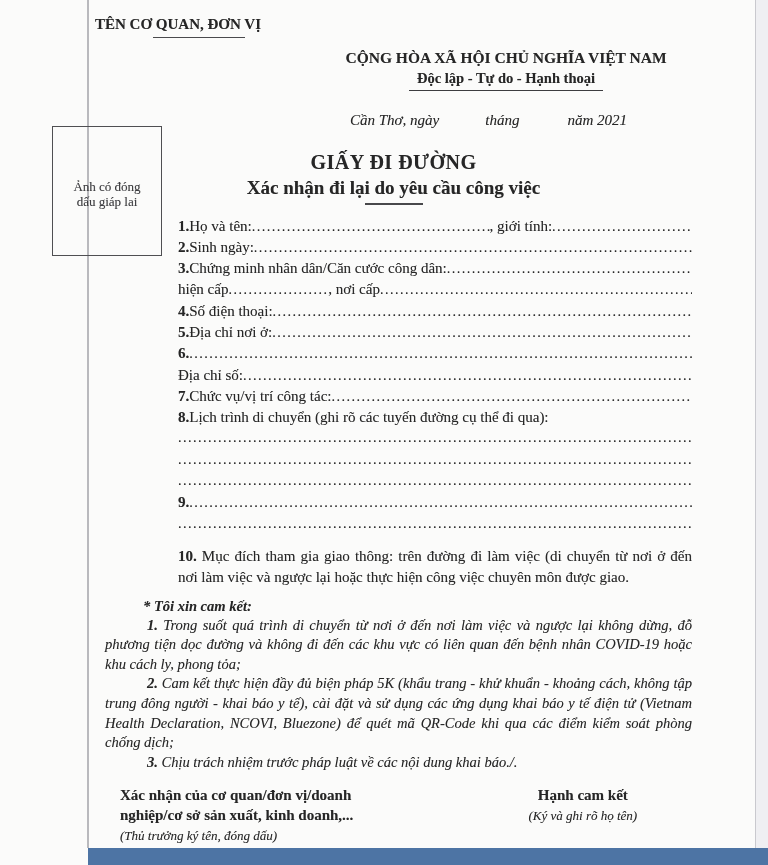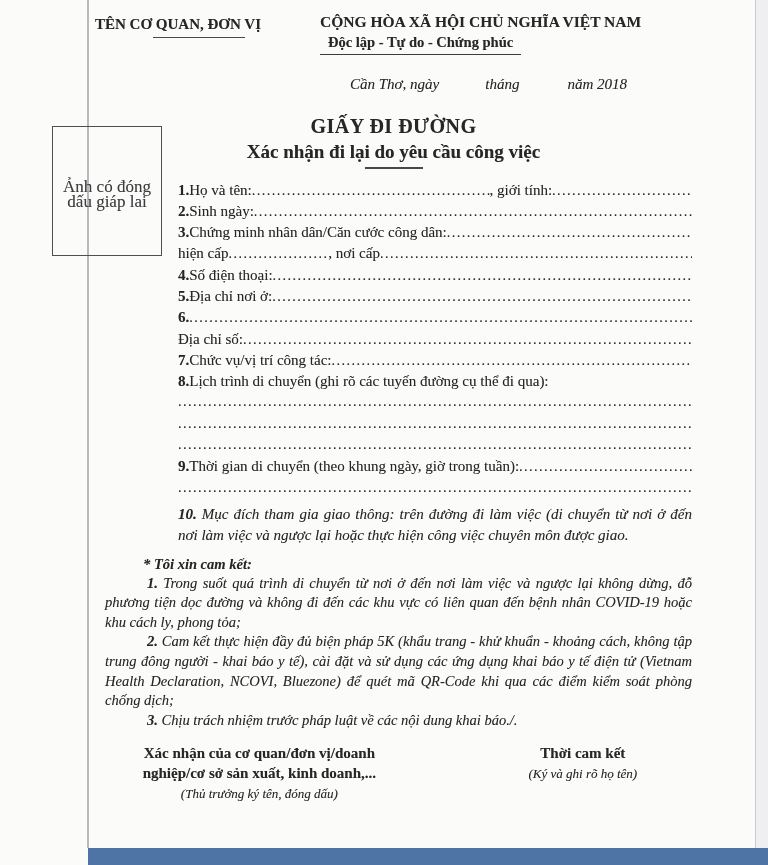--- a/index.html
+++ b/index.html
@@ -13,56 +13,56 @@
     text-shadow:0.2px 0.2px 0.6px rgba(70,70,70,0.35);
   }
   .v-line { position:absolute; left:87px; top:0; bottom:17px; width:2px; background:#adadb2; opacity:.85; }
   .right-strip { position:absolute; right:0; top:0; bottom:17px; width:13px; background:#efeff2; border-left:1px solid #c9c9ce; }
   .bottom-bar { position:absolute; left:88px; right:0; bottom:0; height:17px; background:#4d74a4; }
 
   .photo-box {
     position:absolute; left:52px; top:126px; width:110px; height:130px;
     border:1.5px solid #4f4f52; background:transparent;
     text-align:center; padding-top:52px;
-    font-size:17px; line-height:15px; color:#3d3d40;
+    font-size:13px; line-height:15px; color:#3d3d40;
   }
 
   .content { position:absolute; left:95px; right:76px; top:12px; }
 
   .header-row { display:flex; align-items:flex-start; }
   .header-left { width:225px; font-weight:bold; font-size:15px; line-height:19px; padding-top:3px; }
   .header-left .uline { width:92px; height:1px; background:#4a4a4d; margin:3px 0 0 58px; }
-  .header-right { flex:1; text-align:left; }
+  .header-right { flex:1; text-align:center;margin-top:36px; }
   .motto1 { font-weight:bold; font-size:15.5px; line-height:20px; }
   .motto2-wrap { margin-top:1px; }
   .motto2 { display:inline-block; font-weight:bold; font-size:14.5px; line-height:19px; border-bottom:1.5px solid #3d3d40; padding:0 8px 2px 8px; }
 
   .date-row { margin-top:21px; font-style:italic; font-size:15px; padding-left:255px; white-space:nowrap; }
   .date-row .gap1 { display:inline-block; width:46px; }
   .date-row .gap2 { display:inline-block; width:48px; }
 
   .title-block { text-align:center; margin-top:22px; }
   .doc-title { font-size:20px; font-weight:bold; line-height:23px; letter-spacing:.5px; }
   .doc-subtitle { font-size:19px; font-weight:bold; line-height:19px; margin-top:4px; }
   .title-uline { width:58px; height:1.5px; background:#48484b; margin:6px auto 0 auto; }
 
   .form-lines { margin:13px 0 0 83px; font-size:15px; }
   .fline { display:flex; align-items:baseline; height:21.3px; overflow:hidden; white-space:nowrap; }
   .fline .num { font-weight:bold; }
   .dots { flex:1 1 0; overflow:hidden; letter-spacing:1.5px; font-size:14px; }
 
-  .item10 { margin:3px 0 0 83px; font-size:15px; line-height:21.3px; text-align:justify;font-style:italic; }
+  .item10 { margin:9px 0 0 83px; font-size:15px; line-height:21.3px; text-align:justify; }
   .item10 b { font-weight:bold; }
 
   .commitment { margin:7px 0 0 10px; font-style:italic; font-size:14.5px; }
   .commit-head { font-weight:bold; text-indent:38px; line-height:20px; }
   .commit-p { text-align:justify; text-indent:42px; line-height:19.6px; }
 
   .sig-row { display:flex; margin-top:13px; padding-left:25px; }
-  .sig-left { width:300px; text-align:center; }
+  .sig-left { width:300px; text-align:left; }
   .sig-right { width:235px; margin-left:75px; text-align:center; }
   .sig-title { font-weight:bold; font-size:15px; line-height:20px; }
   .sig-sub { font-style:italic; font-size:13px; line-height:20px; margin-top:1px; }
 </style>
 </head>
 <body>
 
 <div class="v-line"></div>
 <div class="right-strip"></div>
 <div class="bottom-bar"></div>
@@ -75,26 +75,26 @@
 <div class="content">
 
   <div class="header-row">
     <div class="header-left">
       <div>TÊN CƠ QUAN, ĐƠN VỊ</div>
       <div class="uline"></div>
     </div>
     <div class="header-right">
       <div class="motto1">CỘNG HÒA XÃ HỘI CHỦ NGHĨA VIỆT NAM</div>
       <div class="motto2-wrap">
-        <span class="motto2">Độc lập - Tự do - Chứng phúc</span>
+        <span class="motto2">Độc lập - Tự do - Hạnh thoại</span>
       </div>
     </div>
   </div>
 
-  <div class="date-row"><span>Cần Thơ, ngày</span><span class="gap1"></span><span>tháng</span><span class="gap2"></span><span>năm 2018</span></div>
+  <div class="date-row"><span>Cần Thơ, ngày</span><span class="gap1"></span><span>tháng</span><span class="gap2"></span><span>năm 2021</span></div>
 
   <div class="title-block">
     <div class="doc-title">GIẤY ĐI ĐƯỜNG</div>
     <div class="doc-subtitle">Xác nhận đi lại do yêu cầu công việc</div>
     <div class="title-uline"></div>
   </div>
 
   <div class="form-lines">
       <div class="fline">
         <span class="num">1.</span>
@@ -150,21 +150,20 @@
         <span class="dots" style="flex-grow: 1;">......................................................................................................................................................</span>
       </div>
       <div class="fline">
         <span class="dots" style="flex-grow: 1;">......................................................................................................................................................</span>
       </div>
       <div class="fline">
         <span class="dots" style="flex-grow: 1;">......................................................................................................................................................</span>
       </div>
       <div class="fline">
         <span class="num">9.</span>
-        <span> Thời gian di chuyển (theo khung ngày, giờ trong tuần):</span>
         <span class="dots" style="flex-grow: 1;">......................................................................................................................................................</span>
       </div>
       <div class="fline">
         <span class="dots" style="flex-grow: 1;">......................................................................................................................................................</span>
       </div>
     </div>
 
   <p class="item10"><b>10.</b><span> Mục đích tham gia giao thông: trên đường đi làm việc (di chuyển từ nơi ở đến nơi làm việc và ngược lại hoặc thực hiện công việc chuyên môn được giao.</span></p>
 
   <div class="commitment">
@@ -176,18 +175,18 @@
       </div>
   </div>
 
   <div class="sig-row">
     <div class="sig-left">
       <div class="sig-title">Xác nhận của cơ quan/đơn vị/doanh</div>
       <div class="sig-title">nghiệp/cơ sở sản xuất, kinh doanh,...</div>
       <div class="sig-sub">(Thủ trưởng ký tên, đóng dấu)</div>
     </div>
     <div class="sig-right">
-      <div class="sig-title">Thời cam kết</div>
+      <div class="sig-title">Hạnh cam kết</div>
       <div class="sig-sub">(Ký và ghi rõ họ tên)</div>
     </div>
   </div>
 
 </div>
 
 </body></html>

